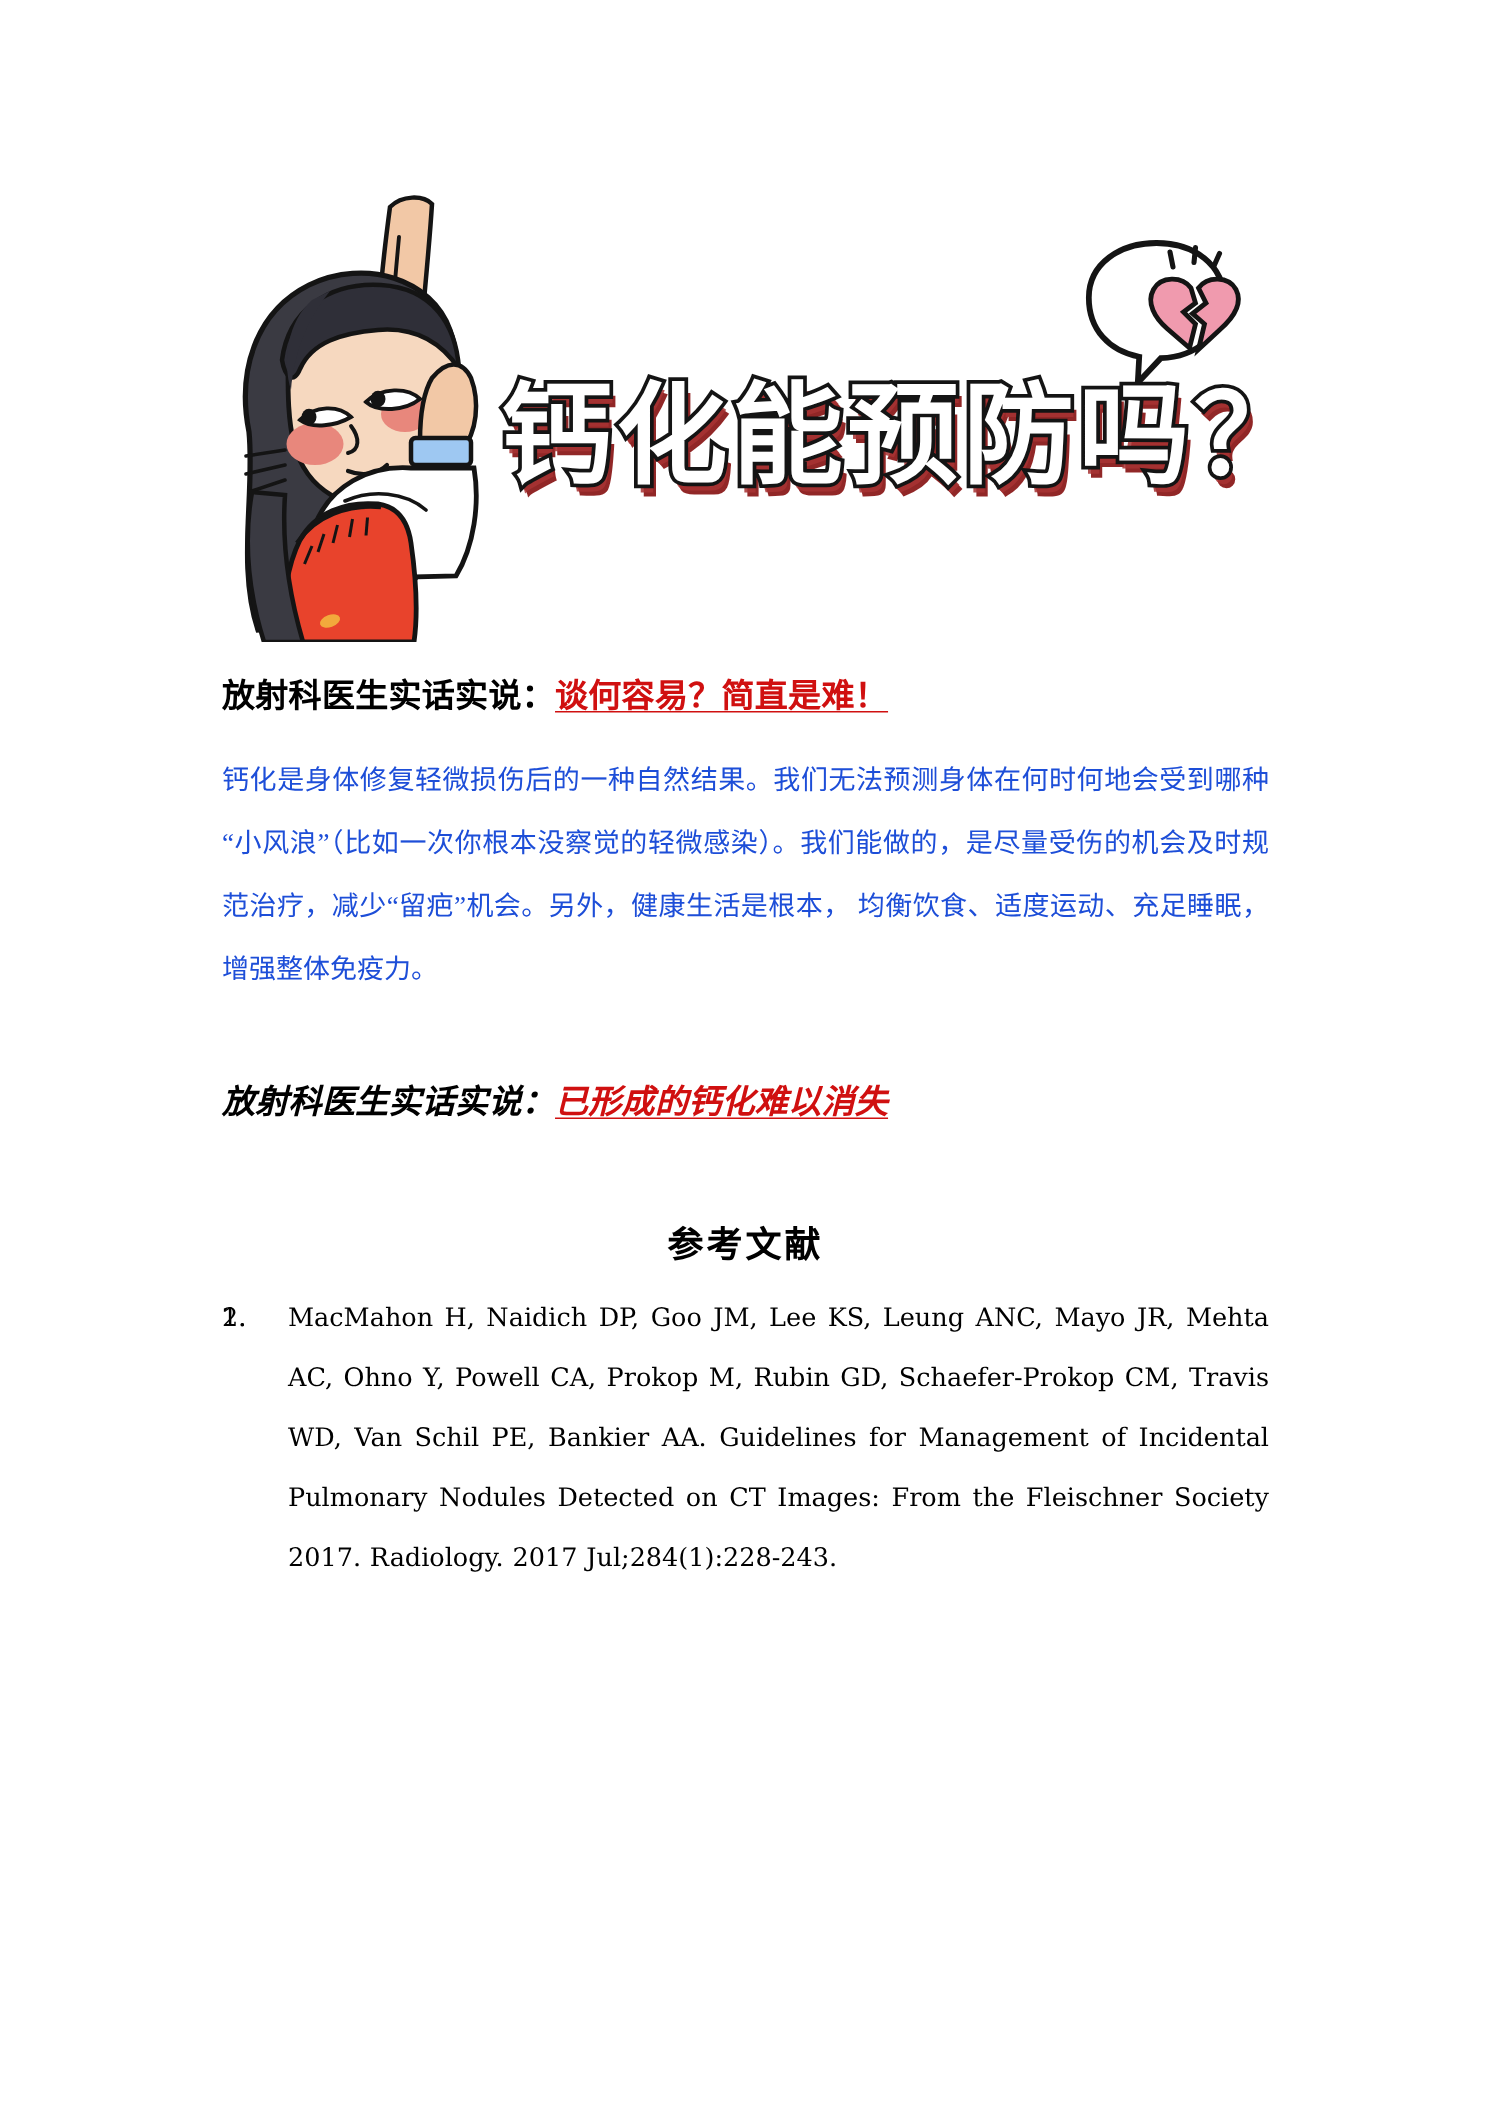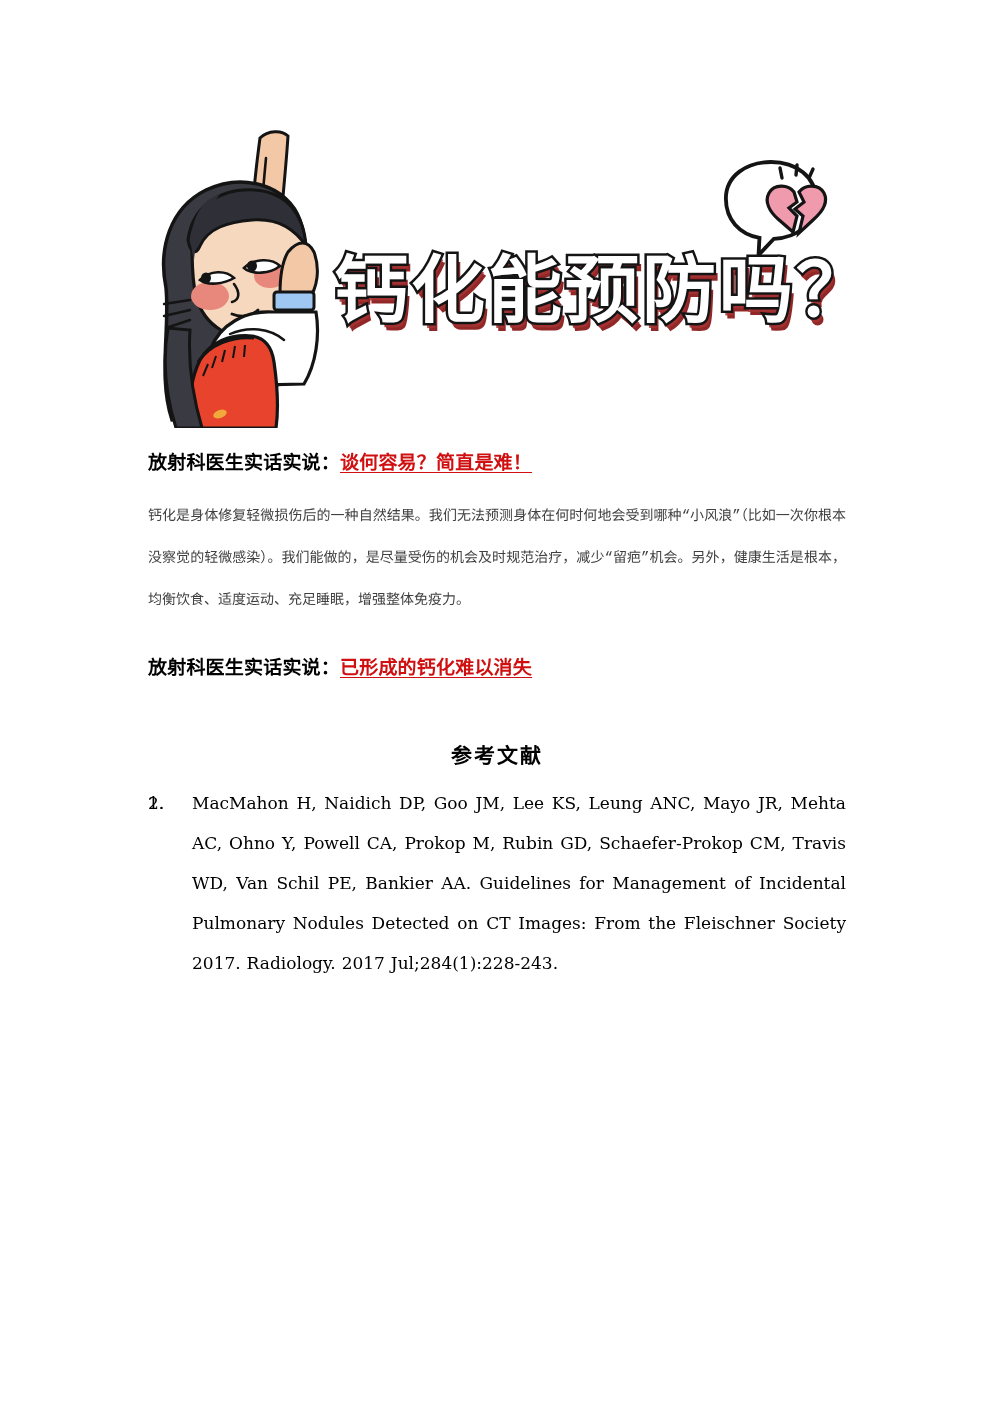--- a/index.html
+++ b/index.html
@@ -39,55 +39,55 @@
     height: 300px;
     width: 698px;
     background: #ffffff;
   }
   .hero-svg { display: block; }
 
   
   .section-heading {
     font-family: "DejaVu Serif", "Liberation Serif", serif;
     font-weight: bold;
-    font-size: 19px;
+    font-size: 22px;
     line-height: 1.5;
     letter-spacing: 0.2px;
     white-space: nowrap;
   }
   .heading-lead {
     color: #000000;
   }
   .heading-accent {
     color: #d01010;
     text-decoration: underline;
     text-underline-offset: 3px;
     text-decoration-thickness: 1.4px;
   }
   .heading-1 { margin-top: 20px; }
-  .heading-2 { margin-top: 32px; }
+  .heading-2 { margin-top: 52px; font-style: italic; }
 
   
   .body-para {
-    font-family: Liberation Mono, monospace;
-    font-size: 14px;
+    font-family: Liberation Serif, serif;
+    font-size: 18px;
     line-height: 42px;
-    color: #404040;
+    color: #1d4ed8;
     text-align: justify;
     text-justify: inter-ideograph;
     margin: 18px 0 0 0;
     width: 698px;
   }
 
   
   .refs-title {
     text-align: center;
     font-family: "DejaVu Serif", "Liberation Serif", serif;
     font-weight: bold;
-    font-size: 21px;
+    font-size: 24px;
     letter-spacing: 2px;
     margin-top: 58px;
   }
   .ref-item {
     font-family: "DejaVu Serif", "Liberation Serif", serif;
     font-size: 17px;
     line-height: 40px;
     text-align: justify;
     text-justify: inter-word;
     margin-top: 14px;

